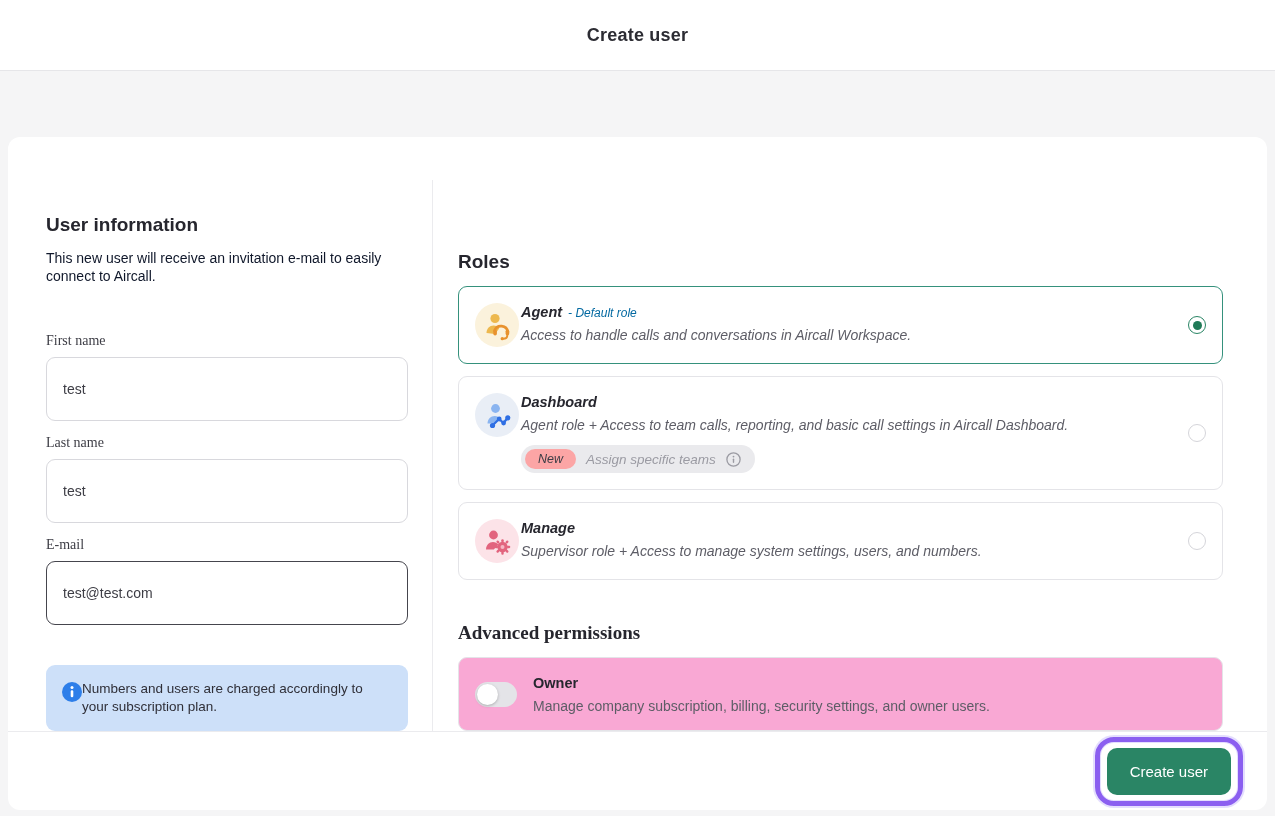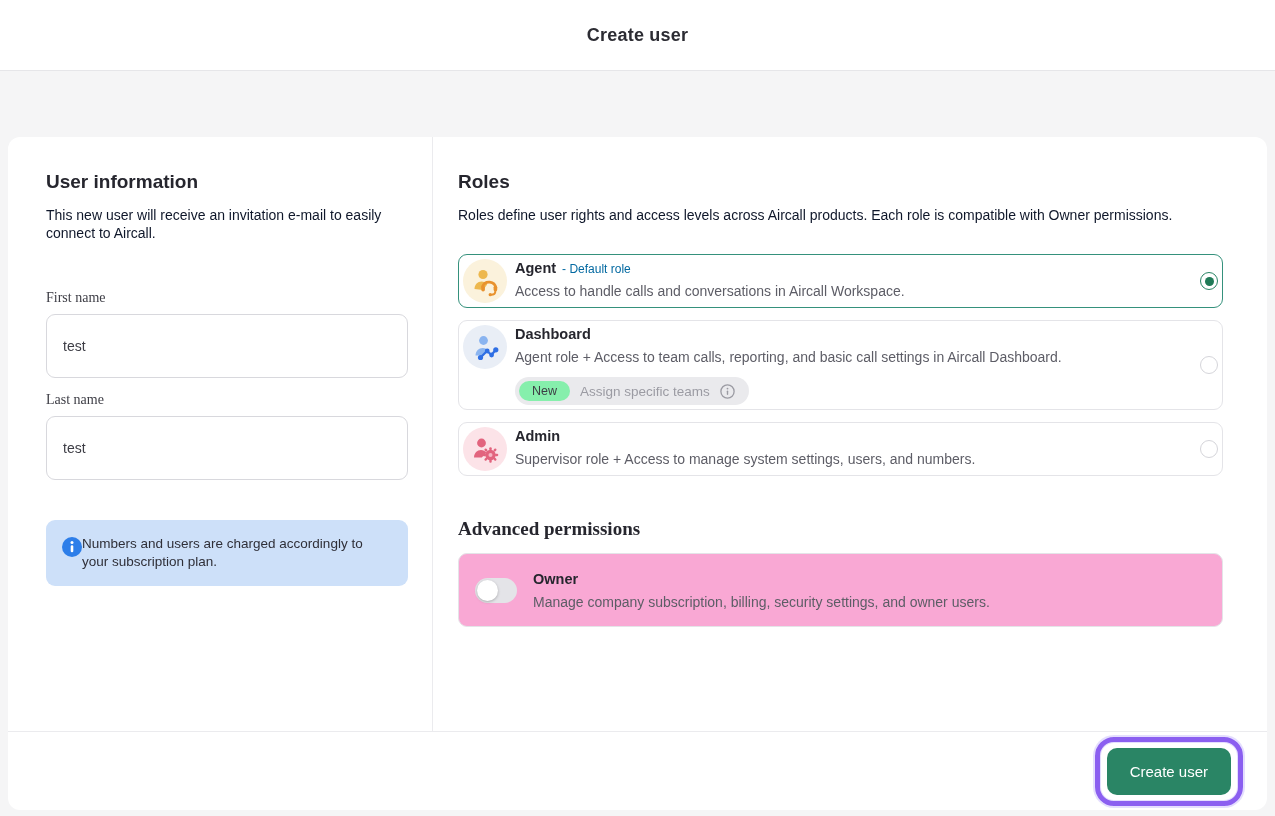--- a/index.html
+++ b/index.html
@@ -30,21 +30,21 @@
   
   .card {
     margin: 66px 8px 0 8px;
     height: 673px;
     background: #ffffff;
     border-radius: 12px;
     display: flex;
     flex-direction: column;
     overflow: hidden;
   }
-  .card-body { flex: 1; display: flex; min-height: 0; }
+  .card-body { flex: 1; display: flex; min-height: 0; align-items: flex-end; }
 
   
   .pane-left {
     width: 425px;
     flex: 0 0 425px;
     padding: 34px 24px 0 38px;
     border-right: 1px solid #ebebee;
   }
   h2.section-title {
     font-size: 19px;
@@ -100,27 +100,28 @@
   .pane-right {
     flex: 1;
     padding: 34px 44px 0 25px;
     min-width: 0;
   }
   .pane-right .section-desc { margin-bottom: 30px; }
 
   .role-card {
     border: 1px solid #e4e4e8;
     border-radius: 9px;
-    padding: 4px;
+    padding: 16px;
     display: flex;
     align-items: flex-start;
-    gap: 8px;
+    gap: 2px;
     margin-bottom: 12px;
     cursor: pointer;
     background: #fff;
+    font-style: italic;
   }
   .role-card.selected { border-color: #35917c; }
   .role-icon { flex: 0 0 44px; width: 44px; height: 44px; }
   .role-text { flex: 1; min-width: 0; padding-top: 1px; }
   .role-title-row { display: flex; align-items: baseline; gap: 6px; }
   .role-title { font-size: 14.5px; font-weight: 700; color: #26262e; }
   .role-suffix { font-size: 12px; color: #0369a1; }
   .role-desc { margin-top: 7px; font-size: 14px; color: #5d5d66; }
 
   .radio {
@@ -147,21 +148,21 @@
     margin-top: 12px;
     display: inline-flex;
     align-items: center;
     gap: 10px;
     background: #eaeaed;
     border-radius: 15px;
     padding: 4px 14px 4px 4px;
     height: 28px;
   }
   .teams-pill .new-badge {
-    background: #86efac;
+    background: #fca5a5;
     border-radius: 12px;
     padding: 3px 13px;
     font-size: 12.5px;
     color: #3d3d45;
   }
   .teams-pill .assign-label { font-size: 13.5px; color: #9b9ba3; }
 
   .advanced-title { margin-top: 42px; margin-bottom: 11px; font-size: 19px; font-family: Liberation Serif, serif; }
 
   .owner-card {
@@ -234,36 +235,39 @@
       <div class="field">
         <label>First name</label>
         <input type="text" value="test" style="">
       </div>
 
       <div class="field">
         <label>Last name</label>
         <input type="text" value="test" style="">
       </div>
 
+      <div class="field focused">
+        <label>E-mail</label>
+        <input type="text" value="test@test.com" style="">
+      </div>
 
       <div class="info-note">
         <span class="note-icon">
           <svg width="20" height="20" viewBox="0 0 20 20">
             <circle cx="10" cy="10" r="10" fill="#2d7ee9"></circle>
             <circle cx="10" cy="5.6" r="1.5" fill="#ffffff"></circle>
             <rect x="8.7" y="8.3" width="2.6" height="7" rx="1.3" fill="#ffffff"></rect>
           </svg>
         </span>
         <p>Numbers and users are charged accordingly to your subscription plan.</p>
       </div>
     </section>
 
     <section class="pane-right">
       <h2 class="section-title">Roles</h2>
-      <p class="section-desc">Roles define user rights and access levels across Aircall products. Each role is compatible with Owner permissions.</p>
 
       <div class="role-card selected">
         <span class="role-icon">
           <svg width="44" height="44" viewBox="0 0 44 44">
             <circle cx="22" cy="22" r="22" fill="#fbf2dc"></circle>
             <circle cx="20" cy="15.5" r="4.6" fill="#edb84e"></circle>
             <path d="M11.5 30c0-4.4 3.2-7.5 7-7.5 2.4 0 4.4 1.1 5.7 2.9l-4.2 5.6z" fill="#edb84e"></path>
             <path d="M19.5 27.5a7 7 0 0 1 13.4 1.5" fill="none" stroke="#e8922e" stroke-width="2.6" stroke-linecap="round"></path>
             <rect x="18.3" y="26.5" width="3.6" height="6" rx="1.8" fill="#e8922e"></rect>
             <rect x="30.6" y="26.5" width="3.6" height="6" rx="1.8" fill="#e8922e"></rect>
@@ -329,21 +333,21 @@
               <rect x="21.3" y="21.8" width="3.2" height="2.4" rx="1.1" transform="rotate(45 22.9 23)"></rect>
               <rect x="30.4" y="31" width="3.2" height="2.4" rx="1.1" transform="rotate(45 32 32.2)"></rect>
               <rect x="30.4" y="21.8" width="3.2" height="2.4" rx="1.1" transform="rotate(-45 32 23)"></rect>
               <rect x="21.3" y="31" width="3.2" height="2.4" rx="1.1" transform="rotate(-45 22.9 32.2)"></rect>
             </g>
             <circle cx="27.5" cy="28" r="2" fill="#f6b6c4"></circle>
           </svg>
         </span>
         <div class="role-text">
           <div class="role-title-row">
-            <span class="role-title">Admin</span>
+            <span class="role-title">Manage</span>
           </div>
           <div class="role-desc">Supervisor role + Access to manage system settings, users, and numbers.</div>
         </div>
         <span class="radio"></span>
       </div>
 
       <h2 class="section-title advanced-title">Advanced permissions</h2>
 
       <div class="owner-card">
         <span class="toggle">

